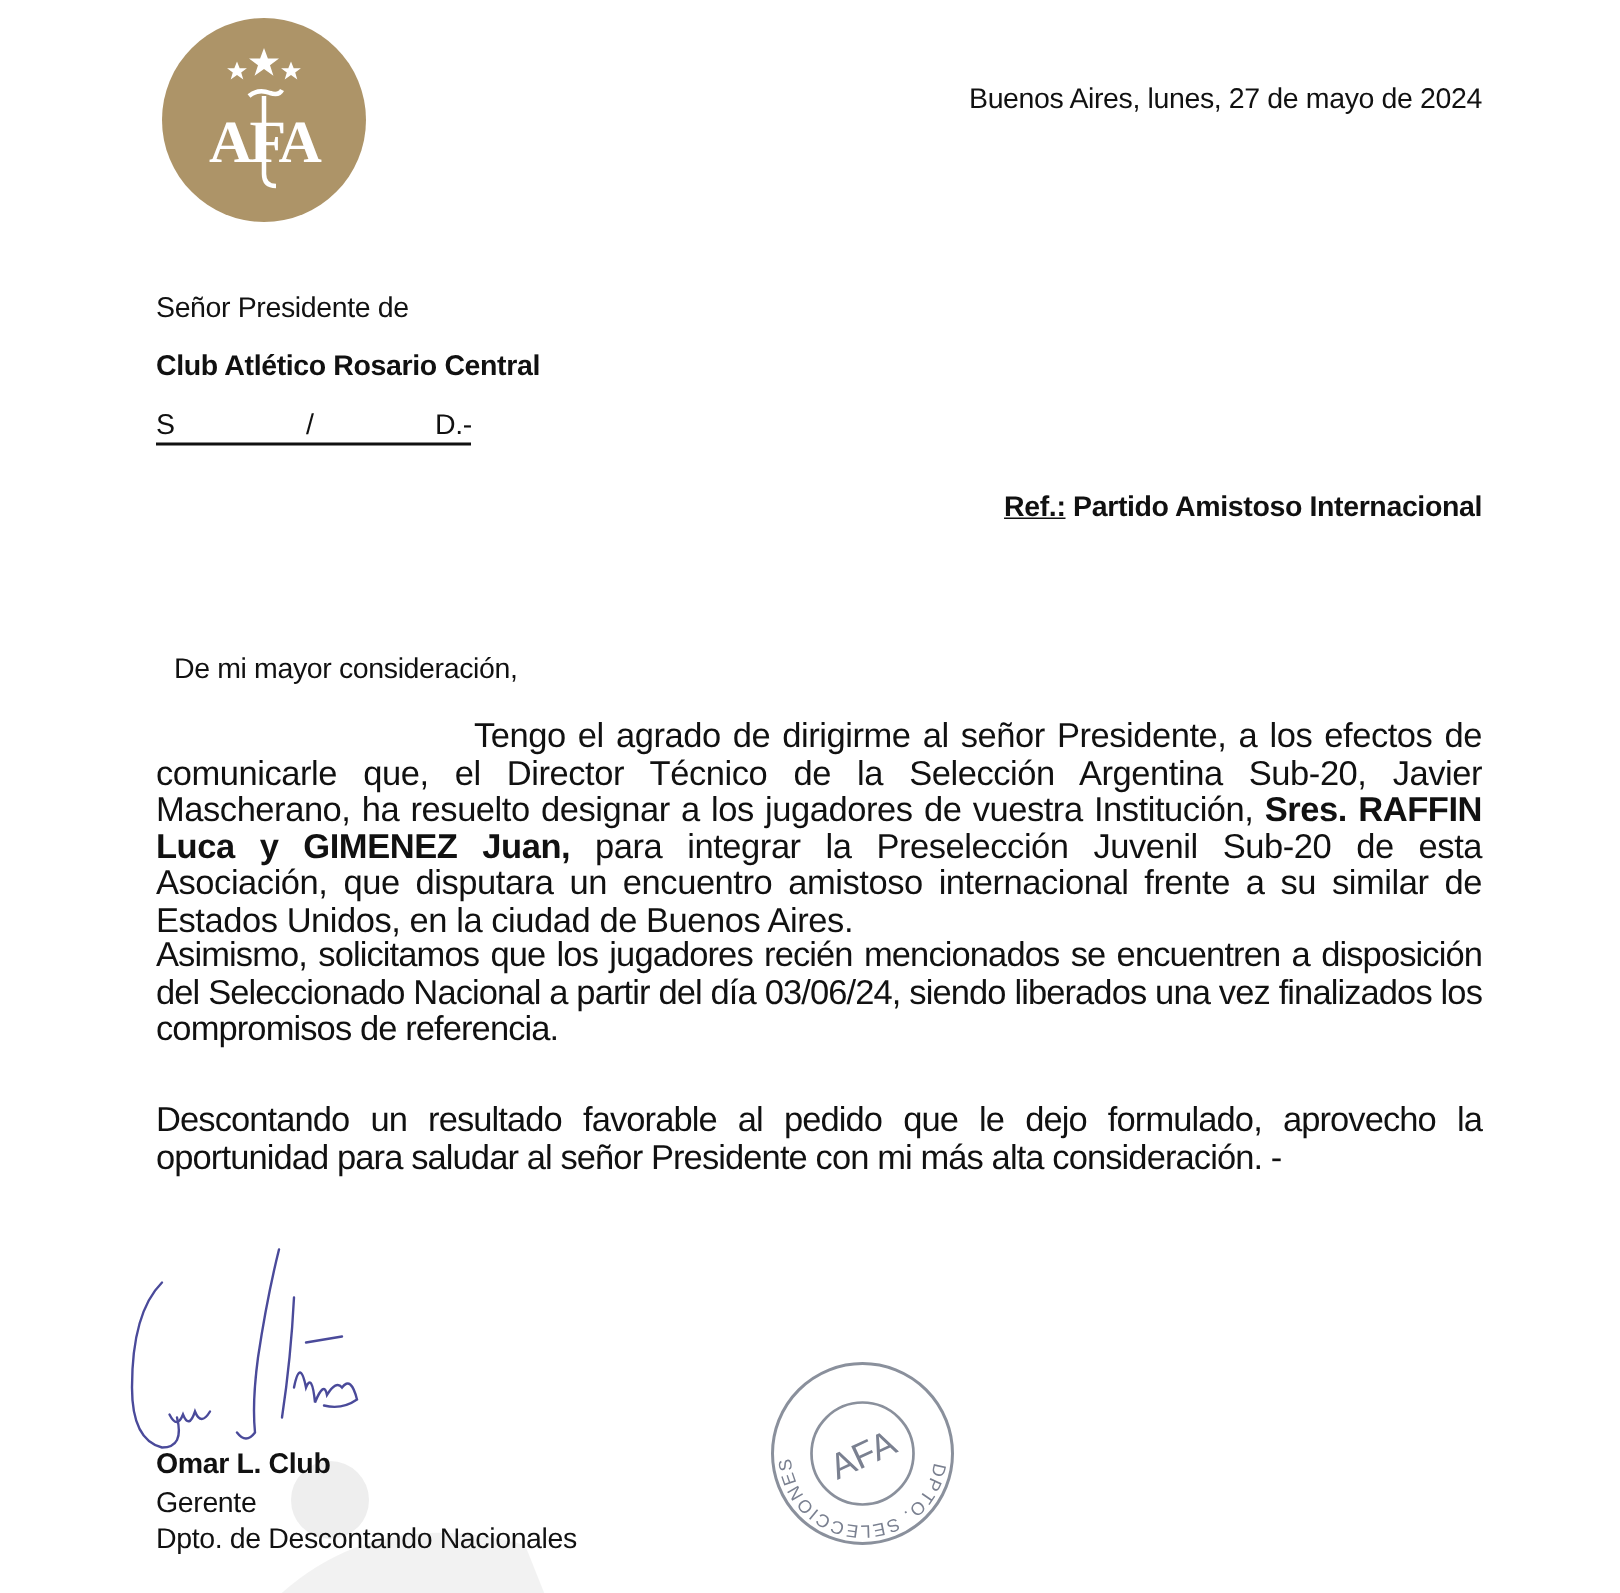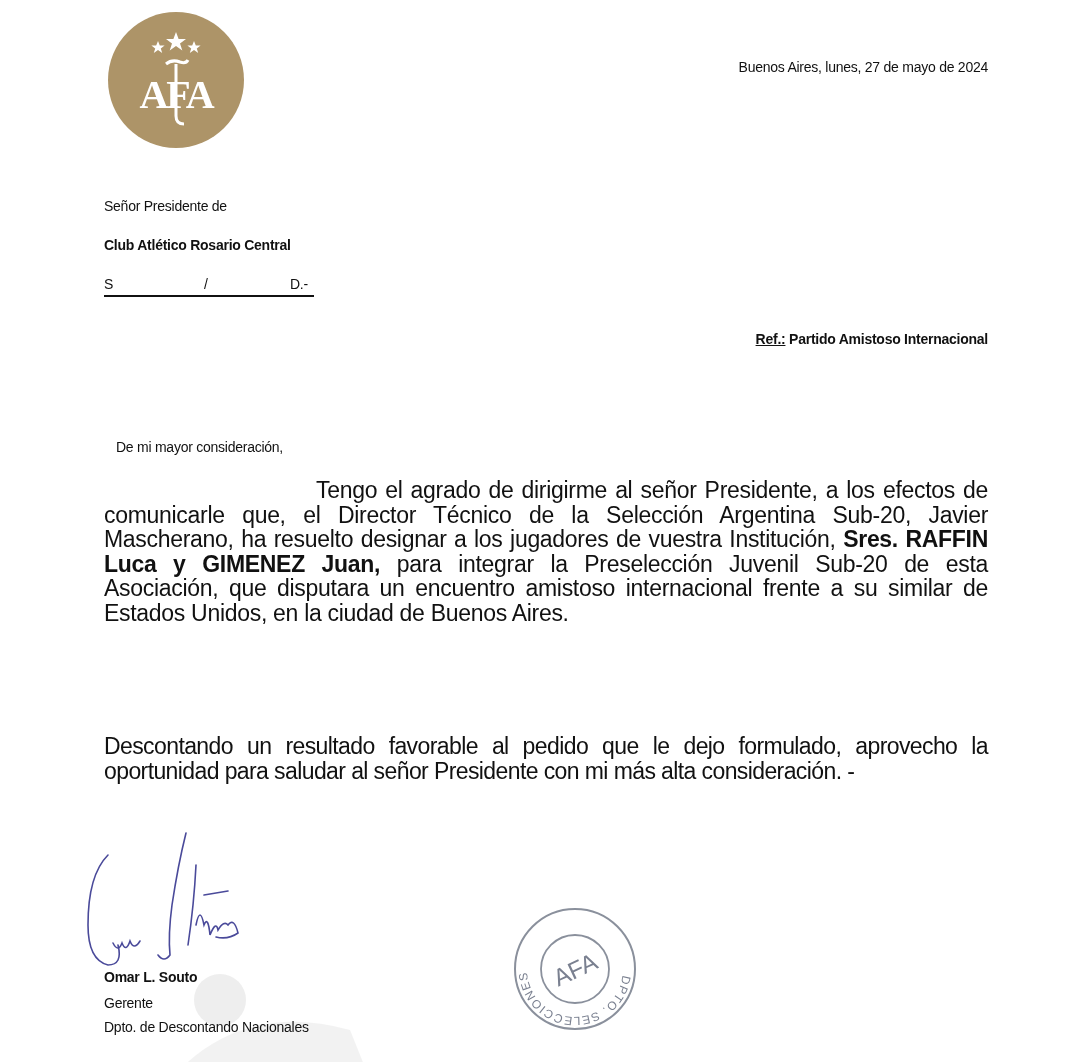--- a/index.html
+++ b/index.html
@@ -2,21 +2,21 @@
 <html><head>
 <meta charset="utf-8">
 <style>
   html, body { margin: 0; padding: 0; background: #ffffff; }
   body {
     width: 1080px; height: 1062px; position: relative; overflow: hidden;
     font-family: "Liberation Sans", sans-serif; color: #111111;
   }
   .page { position: absolute; left: 0; top: 0; width: 1080px; height: 1062px; }
   .abs { position: absolute; white-space: nowrap; }
-  .t { font-size: 14px; line-height: 22px; letter-spacing: -0.25px; }
+  .t { font-size: 19px; line-height: 22px; letter-spacing: -0.25px; }
   .b { font-weight: bold; }
   .logo {
     position: absolute; left: 108px; top: 12px; width: 136px; height: 136px;
     border-radius: 50%; background: #ad9468;
   }
   .logo svg { position: absolute; left: 0; top: 0; }
   .date { right: 92px; top: 56px; }
   .sr { left: 104px; top: 195px; }
   .club { left: 104px; top: 234px; }
   .sd {
@@ -72,38 +72,39 @@
     <span style="left:0">S</span>
     <span style="left:100px">/</span>
     <span style="left:186px">D.-</span>
   </div>
 
   <div class="abs t b ref1"><span class="ul">Ref.:</span><span> Partido Amistoso Internacional</span></div>
 
   <div class="abs t greet">De mi mayor consideración,</div>
 
   <div class="para p1"><span>Tengo el agrado de dirigirme al señor Presidente, a los efectos de comunicarle que, el Director Técnico de la Selección Argentina Sub-20, Javier Mascherano, ha resuelto designar a los jugadores de vuestra Institución, </span><b>Sres. RAFFIN Luca y GIMENEZ Juan,</b><span> para integrar la Preselección Juvenil Sub-20 de esta Asociación, que disputara un encuentro amistoso internacional frente a su similar de Estados Unidos, en la ciudad de Buenos Aires.</span></div>
+  <div class="para p2">Asimismo, solicitamos que los jugadores recién mencionados se encuentren a disposición del Seleccionado Nacional a partir del día 03/06/24, siendo liberados una vez finalizados los compromisos de referencia.</div>
   <div class="para p3">Descontando un resultado favorable al pedido que le dejo formulado, aprovecho la oportunidad para saludar al señor Presidente con mi más alta consideración. -</div>
 
   <svg class="watermark" viewBox="0 0 260 120">
     <circle cx="70" cy="40" r="26" fill="#777"></circle>
     <path d="M20 120 Q90 40 200 70 L220 120 Z" fill="#999"></path>
   </svg>
 
   <svg class="signature" width="180" height="150" viewBox="0 0 180 150">
     <g fill="none" stroke="#4a4a9a" stroke-width="1.6" stroke-linecap="round">
       <path d="M30 30 Q10 50 10 100 Q10 135 30 140 Q45 140 40 120"></path>
       <path d="M35 118 Q40 128 44 118 Q48 128 52 116 Q56 126 62 116"></path>
       <path d="M108 8 Q100 40 94 80 Q90 110 92 130 Q86 138 80 130"></path>
       <path d="M118 40 Q116 80 110 120"></path>
       <path d="M118 100 Q122 80 126 100 Q130 90 132 110 Q138 95 140 105 Q146 95 150 100 Q156 92 160 108 Q150 115 138 112"></path>
       <path d="M126 70 L150 66"></path>
     </g>
   </svg>
-  <div class="abs t b sig-name">Omar L. Souto</div>
+  <div class="abs t b sig-name">Omar L. Club</div>
   <div class="abs t sig-role">Gerente</div>
   <div class="abs t sig-dept">Dpto. de Descontando Nacionales</div>
 
   <svg class="stamp" width="130" height="130" viewBox="0 0 130 130">
     <defs>
       <path id="stampArc" d="M65,65 m-48,0 a48,48 0 1,1 96,0 a48,48 0 1,1 -96,0"></path>
     </defs>
     <circle cx="65" cy="65" r="60" fill="none" stroke="#8a909c" stroke-width="2"></circle>
     <circle cx="65" cy="65" r="34" fill="none" stroke="#8a909c" stroke-width="1.8"></circle>
     <text font-family="'Liberation Sans', sans-serif" font-size="12" fill="#7a8090" letter-spacing="1">

